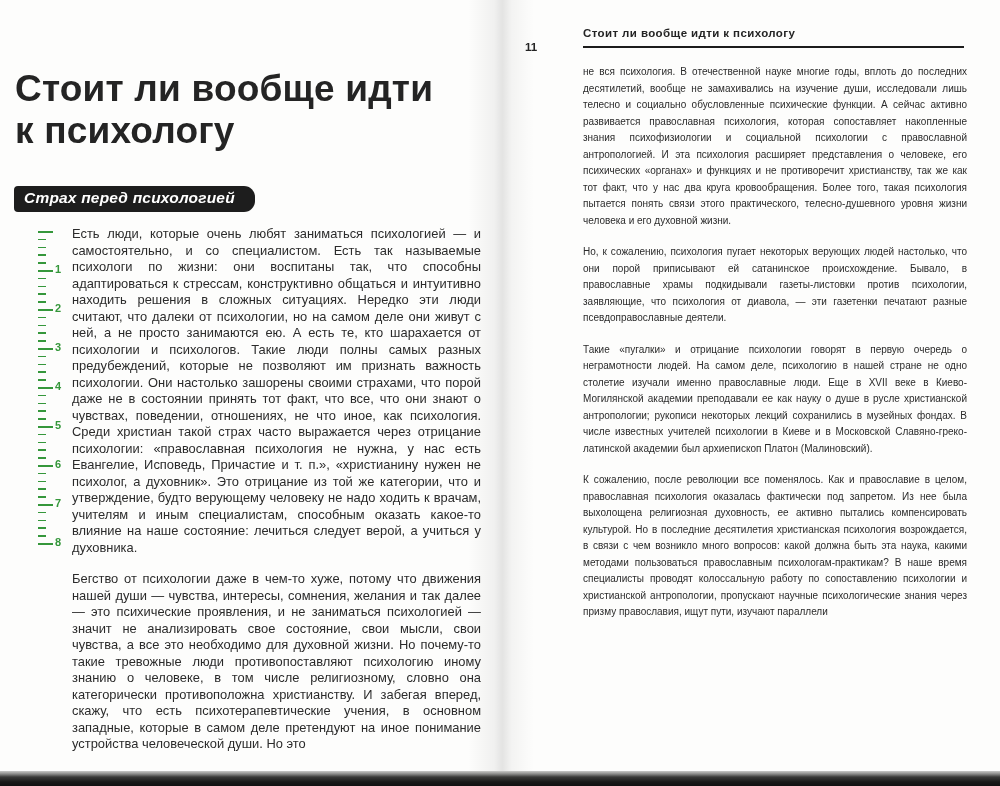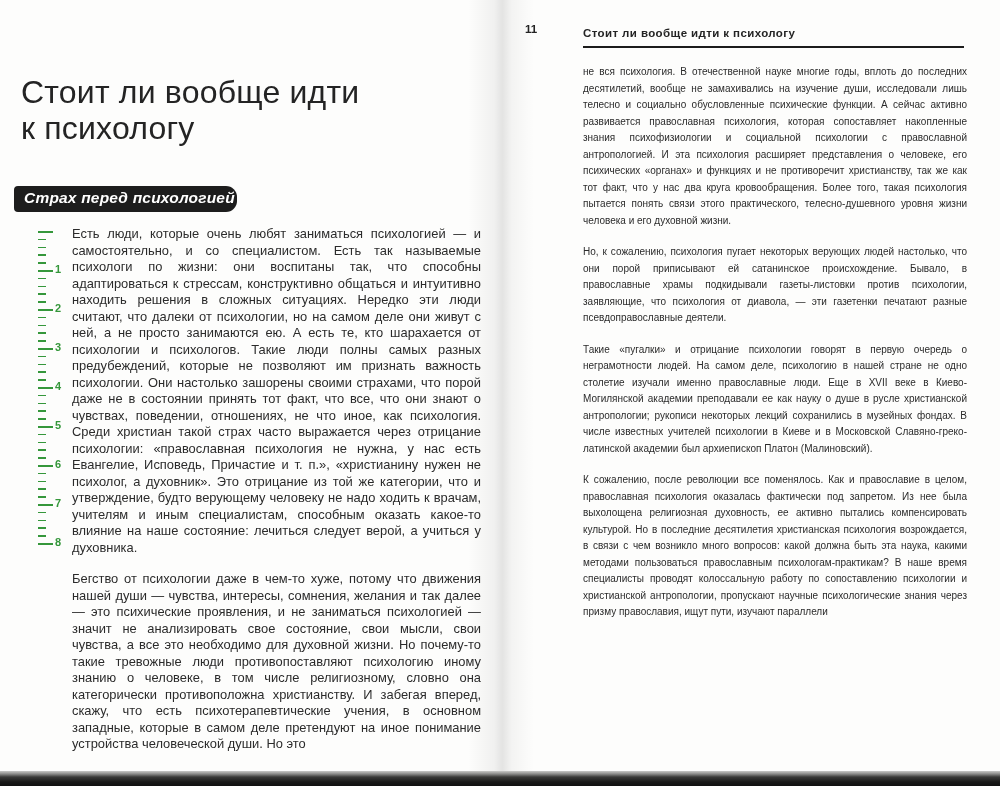--- a/index.html
+++ b/index.html
@@ -18,29 +18,29 @@
     background:linear-gradient(to right, rgba(0,0,0,0) 0%, rgba(0,0,0,0.05) 40%,
       rgba(0,0,0,0.10) 52%, rgba(0,0,0,0.04) 66%, rgba(0,0,0,0) 100%);
   }
   .bottom-edge{
     position:absolute;left:0;right:0;bottom:0;height:15px;
     background:linear-gradient(to bottom,#c9c9c7 0,#8a8a88 3px,#3a3a38 6px,#191918 11px,#111 100%);
   }
 
   
   .chapter-title{
-    position:absolute;left:15px;top:68px;margin:6px;
-    font-size:32px;line-height:1.13;font-weight:normal;color:#242424;
+    position:absolute;left:15px;top:68px;margin:0;
+    font-size:37px;line-height:1.13;font-weight:bold;color:#242424;
     white-space:pre-line;letter-spacing:0.2px;
   }
   .badge{
     position:absolute;left:14px;top:186px;
     background:#1d1d1d;color:#ffffff;
     font-style:italic;font-weight:bold;font-size:15.5px;
-    padding:3px 2px 5px 10px;
+    padding:3px 20px 5px 10px;
     border-radius:4px 11px 11px 4px;
     letter-spacing:0.2px;
   }
   .ruler{
     position:absolute;left:38px;top:231px;width:26px;height:318px;
     background:
       repeating-linear-gradient(to bottom, #35973b 0 1.4px, rgba(0,0,0,0) 1.4px 7.8px) left top / 8px 100% no-repeat,
       repeating-linear-gradient(to bottom, #35973b 0 2px, rgba(0,0,0,0) 2px 39px) left top / 15px 100% no-repeat;
   }
   .ruler-num{
@@ -58,21 +58,21 @@
 
   .left-body{
     position:absolute;left:72px;top:226px;width:409px;
     font-size:12.9px;line-height:16.5px;text-align:justify;
     hyphens:auto;-webkit-hyphens:auto;
   }
   .left-body p,.right-body p{margin:0 0 15px 0;}
 
   
   .page-number{
-    position:absolute;left:20px;top:23px;
+    position:absolute;left:20px;top:41px;
     font-size:11.5px;font-weight:bold;color:#242424;
   }
   .running-header{
     position:absolute;left:78px;top:27px;width:382px;
     font-size:11.5px;font-weight:bold;color:#242424;letter-spacing:0.4px;
     white-space:nowrap;overflow:hidden;
   }
   .header-rule{
     position:absolute;left:78px;top:46px;width:381px;height:1.5px;background:#1c1c1c;
   }

